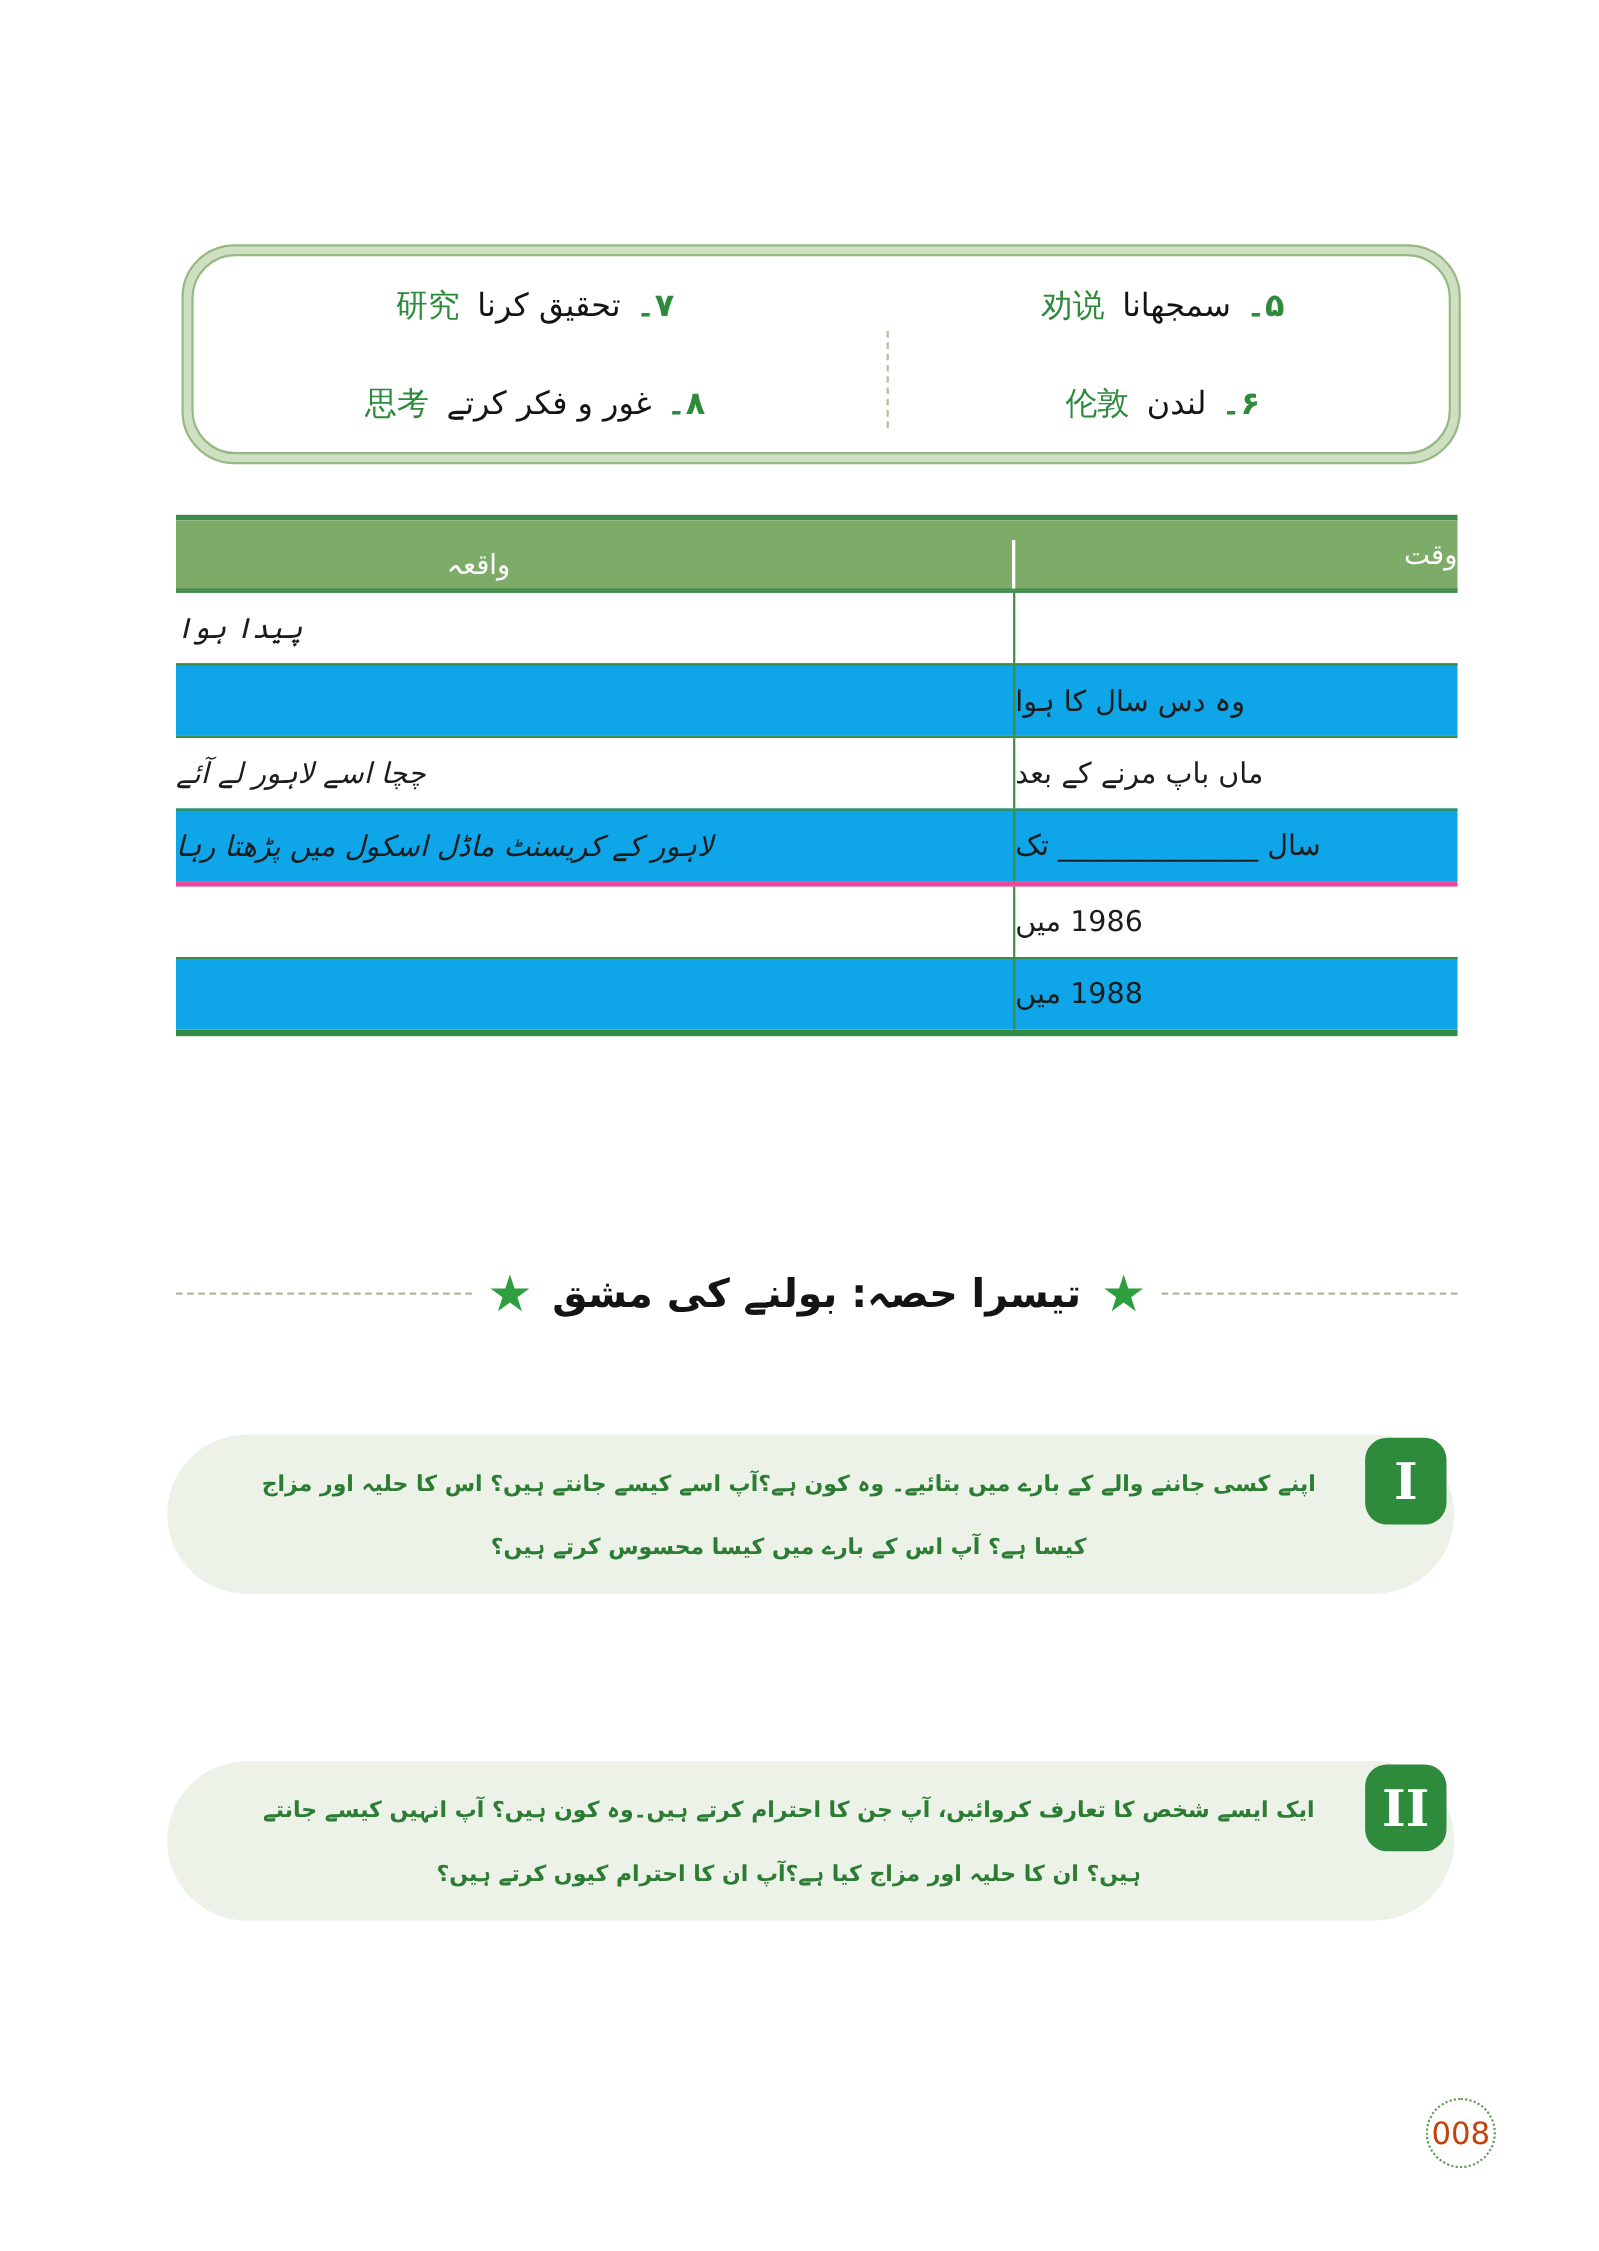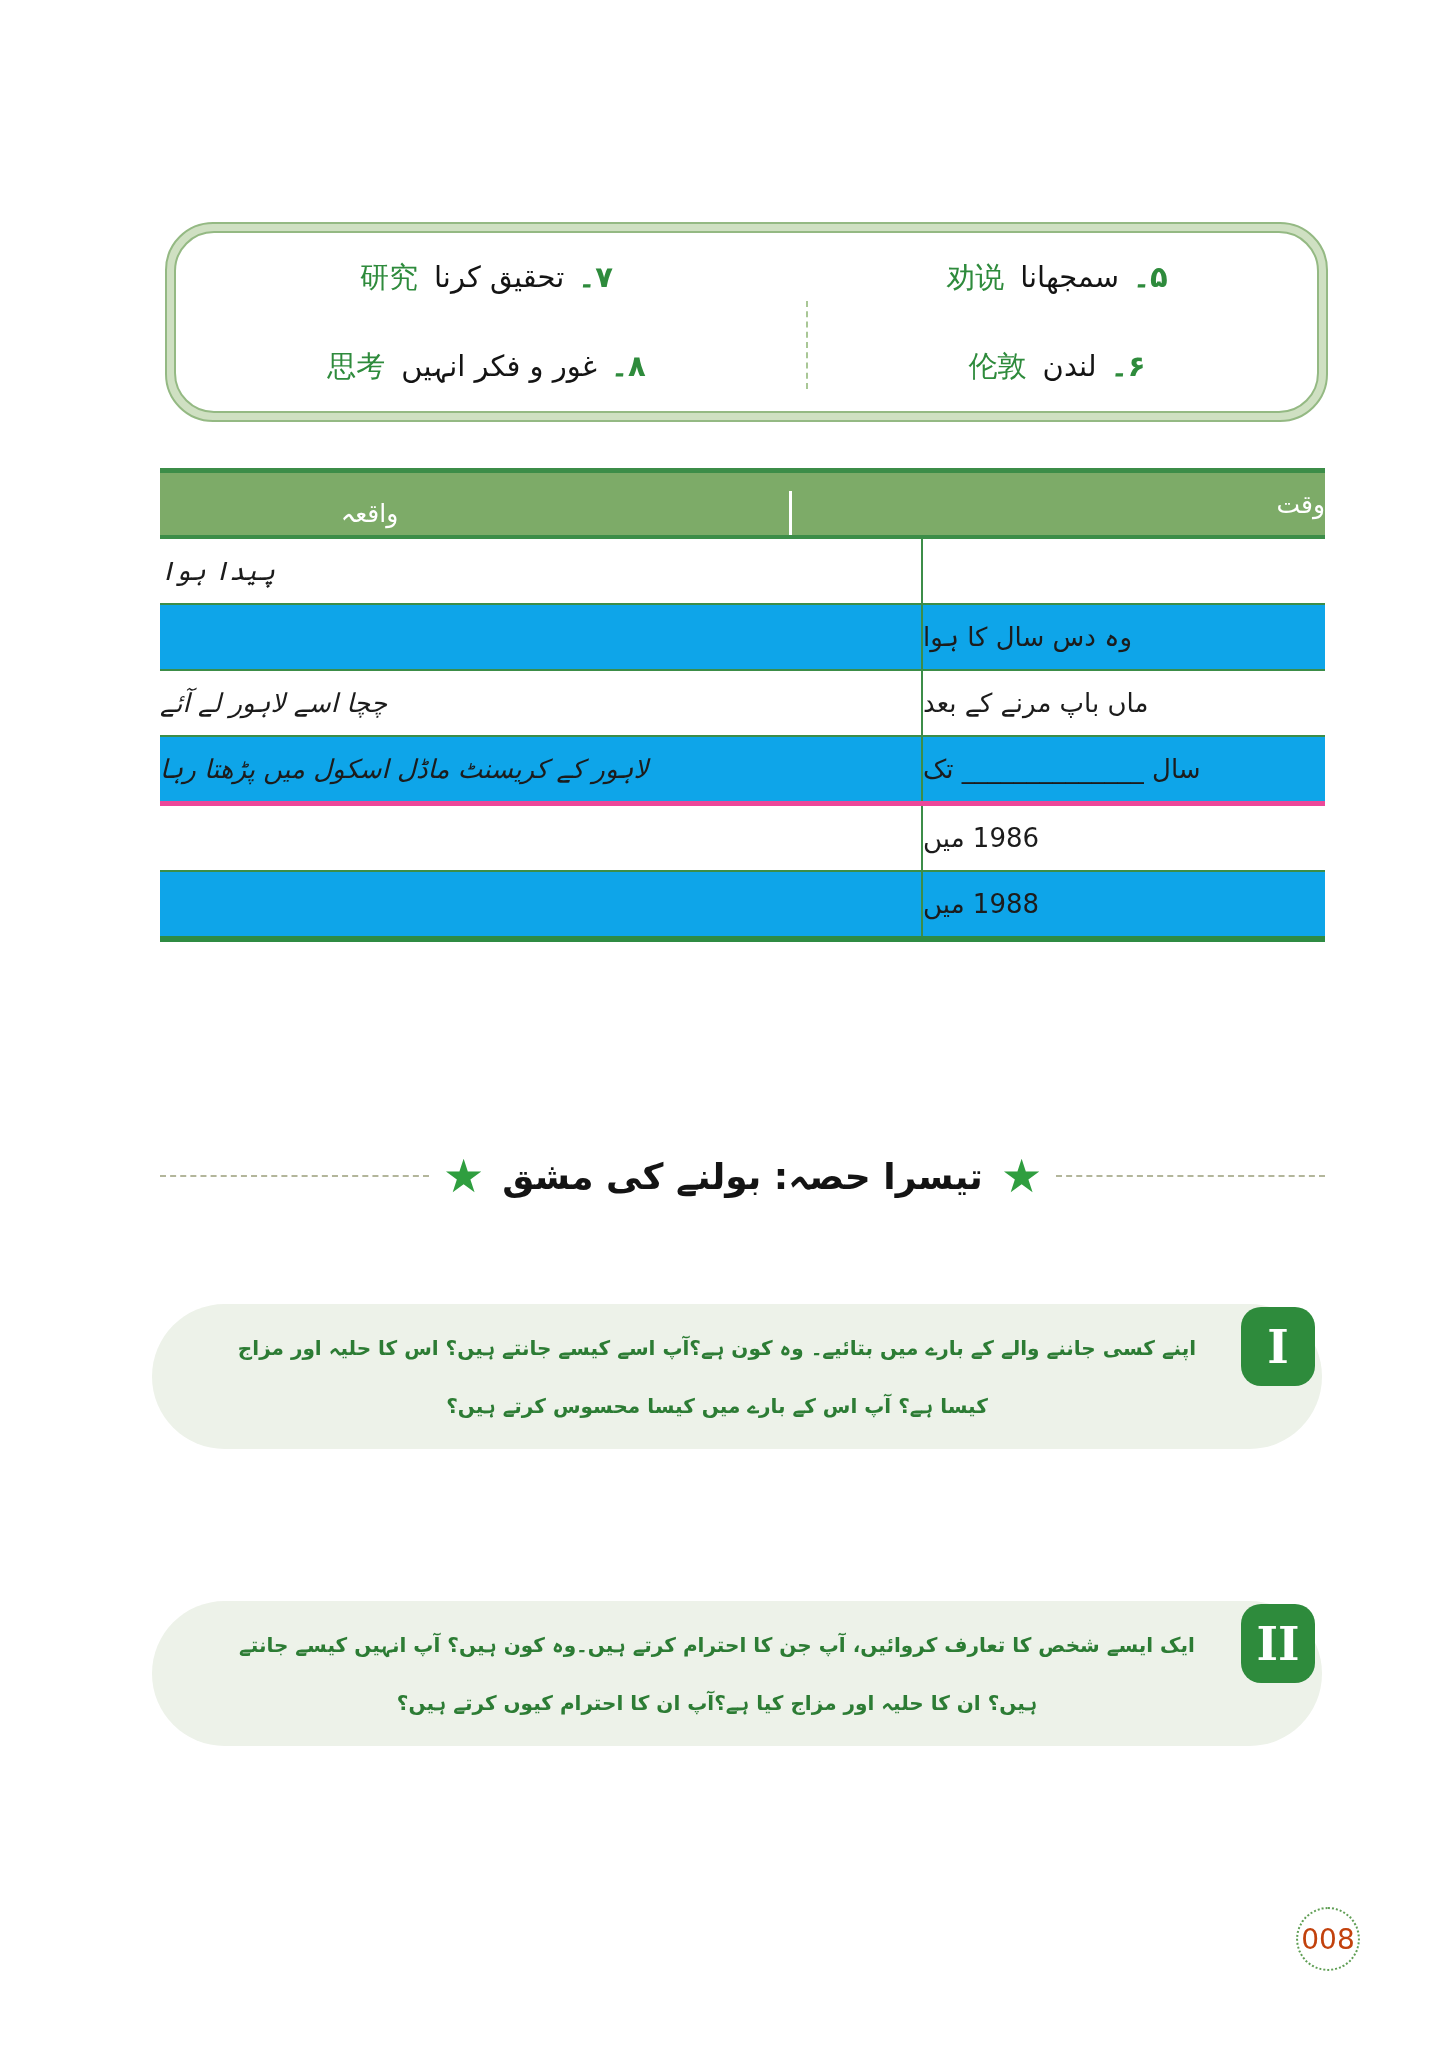--- a/index.html
+++ b/index.html
@@ -31,21 +31,21 @@
 
   
   .timeline-table {
     position:absolute; left:160px; top:468px; width:1165px;
     border-top:5px solid #3c8d48; border-bottom:6px solid #2f8b43; box-sizing:border-box;
   }
   .thead {
     height:62px; background:#7dab68; display:flex; border-bottom:2px solid #3c8d48;
   }
   .th-event {
-    width:632px; display:flex; align-items:center; justify-content:center;
+    width:763px; display:flex; align-items:center; justify-content:center;
     border-right:3px solid #ffffff; box-sizing:border-box;margin-top:18px;
   }
   .th-event .lbl { transform:translateX(-105px); }
   .th-time { flex:1; display:flex; align-items:center; justify-content:flex-end; }
   .thead .lbl { color:#ffffff; font-size:25px; direction:rtl; }
   .tr { display:flex; height:64px; border-top:2px solid #3c8d48; }
   .tr:first-of-type { border-top:none; }
   .tr.alt { background:#0ea5e9; }
   .tr.thick { border-top:5px solid #ec4899; }
   .td-event {
@@ -108,21 +108,21 @@
       <div class="vocab-item">
         <span class="num">۵۔</span><span class="urdu">سمجھانا</span><span class="cn">劝说</span>
       </div>
       <div class="vocab-item">
         <span class="num">۷۔</span><span class="urdu">تحقیق کرنا</span><span class="cn">研究</span>
       </div>
       <div class="vocab-item">
         <span class="num">۶۔</span><span class="urdu">لندن</span><span class="cn">伦敦</span>
       </div>
       <div class="vocab-item">
-        <span class="num">۸۔</span><span class="urdu">غور و فکر انہیں</span><span class="cn">思考</span>
+        <span class="num">۸۔</span><span class="urdu">غور و فکر کرتے</span><span class="cn">思考</span>
       </div>
       <div class="vocab-divider"></div>
     </div>
   </div>
 
   <div class="timeline-table">
     <div class="thead">
       <div class="th-event">
           <span class="lbl">واقعہ</span>
         </div>

